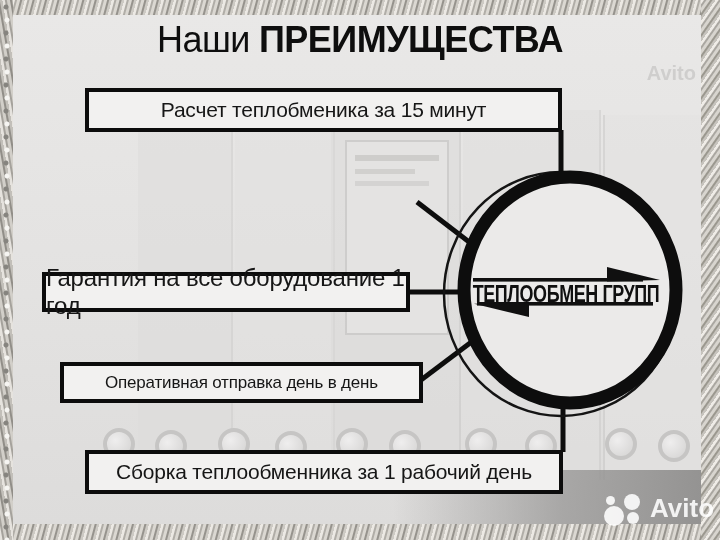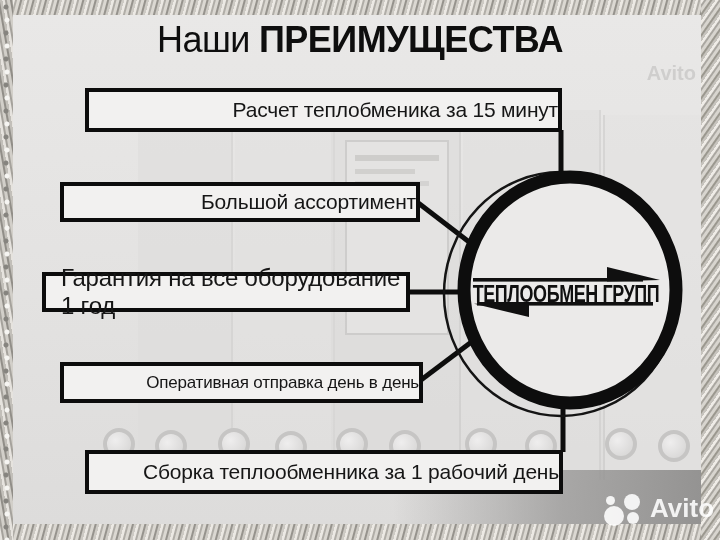--- a/index.html
+++ b/index.html
@@ -32,22 +32,22 @@
   .port{position:absolute;width:32px;height:32px;border-radius:50%;
         border:4px solid #c6c5c4;background:radial-gradient(circle at 35% 35%,#efeeee,#d3d2d1);}
   #photo-darkcorner{position:absolute;left:380px;top:455px;width:308px;height:54px;
         background:linear-gradient(90deg,rgba(160,159,158,0) 0%,rgba(150,149,148,.75) 55%,rgba(140,139,138,.9) 100%);}
 
   
   #diagram{position:absolute;left:0;top:0;z-index:2;}
 
   
   .adv-box{position:absolute;z-index:3;background:#f2f1f0;border:4px solid #0c0c0c;
-           display:flex;align-items:center;justify-content:flex-end;
-           color:#161616;letter-spacing:-0.2px;padding-left:15px;}
+           display:flex;align-items:center;justify-content:center;
+           color:#161616;letter-spacing:-0.2px;}
   #adv-0{left:85px;top:88px;width:477px;height:44px;font-size:21px;}
   #adv-1{left:60px;top:182px;width:360px;height:40px;font-size:21px;}
   #adv-2{left:42px;top:272px;width:368px;height:40px;font-size:24px;}
   #adv-3{left:60px;top:362px;width:363px;height:41px;font-size:17px;}
   #adv-4{left:85px;top:450px;width:478px;height:44px;font-size:21px;}
 
   
   #title{position:absolute;z-index:4;left:0;top:19px;width:720px;text-align:center;
          font-size:36px;color:#0e0e0e;letter-spacing:-0.5px;}
   #title .t-bold{font-weight:700;margin-left:9px;}
@@ -112,23 +112,20 @@
 
     <rect x="473" y="278" width="170" height="3.6" fill="#101010"></rect>
     <path d="M607,281.6 L660,280 L607,267 Z" fill="#101010"></path>
     <rect x="477" y="302" width="176" height="3.6" fill="#101010"></rect>
     <path d="M529,302 L474,303.8 L529,317 Z" fill="#101010"></path>
   </svg>
 
   <div class="adv-box" id="adv-0">
     <span>Расчет теплобменика за 15 минут</span>
   </div>
-  <div class="adv-box" id="adv-1">
-    <span>Большой ассортимент</span>
-  </div>
   <div class="adv-box" id="adv-2">
     <span>Гарантия на все оборудование 1 год</span>
   </div>
   <div class="adv-box" id="adv-3">
     <span>Оперативная отправка день в день</span>
   </div>
   <div class="adv-box" id="adv-4">
     <span>Сборка теплообменника за 1 рабочий день</span>
   </div>
 

